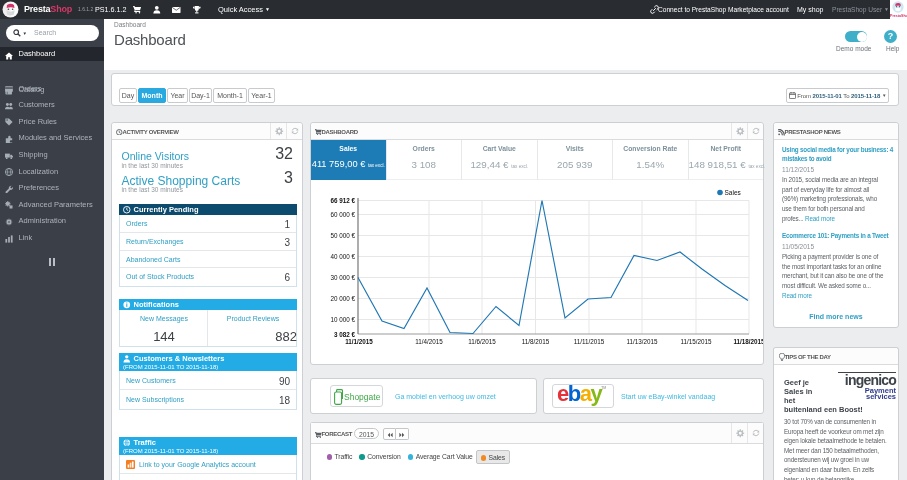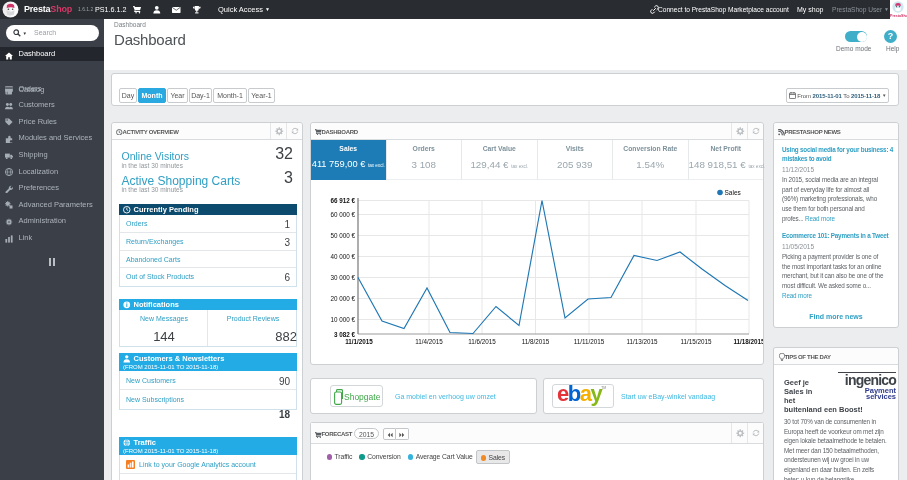--- a/index.html
+++ b/index.html
@@ -306,21 +306,21 @@
           </svg>Customers &amp; Newsletters</div>
       <div style="font-size:6px;padding:0.5px 0 0 4px;">(FROM 2015-11-01 TO 2015-11-18)</div>
     </div>
     <div class="abs" style="left:7px;top:247.5px;width:178px;border:1px solid #cfe2ec;border-top:none;">
       <div class="trow" style="height:19.4px;">
           <span class="tlab" style="top:6px;">New Customers</span>
           <span class="tnum" style="top:5px;">90</span>
         </div>
       <div class="trow" style="height:19.4px;">
           <span class="tlab" style="top:6px;">New Subscriptions</span>
-          <span class="tnum" style="top:19px;font-weight:bold;">18</span>
+          <span class="tnum" style="top:5px;">18</span>
         </div>
     </div>
     <div class="abs" style="left:7px;top:313.5px;width:178px;height:18px;background:#22abe4;color:#fff;">
       <div style="font-size:7.5px;font-weight:bold;padding:1.5px 0 0 4px;"><svg style="vertical-align:-1.5px;margin-right:3px;" width="7.5" height="7.5" viewBox="0 0 10 10">
             <circle cx="5" cy="5" r="4.3" fill="#fff"></circle>
             <path d="M1 5 h8 M5 0.7 v8.6" stroke="#22abe4" stroke-width="0.8"></path>
             <ellipse cx="5" cy="5" rx="1.9" ry="4.3" fill="none" stroke="#22abe4" stroke-width="0.8"></ellipse>
           </svg>Traffic</div>
       <div style="font-size:6px;padding:0.5px 0 0 4px;">(FROM 2015-11-01 TO 2015-11-18)</div>
     </div>

